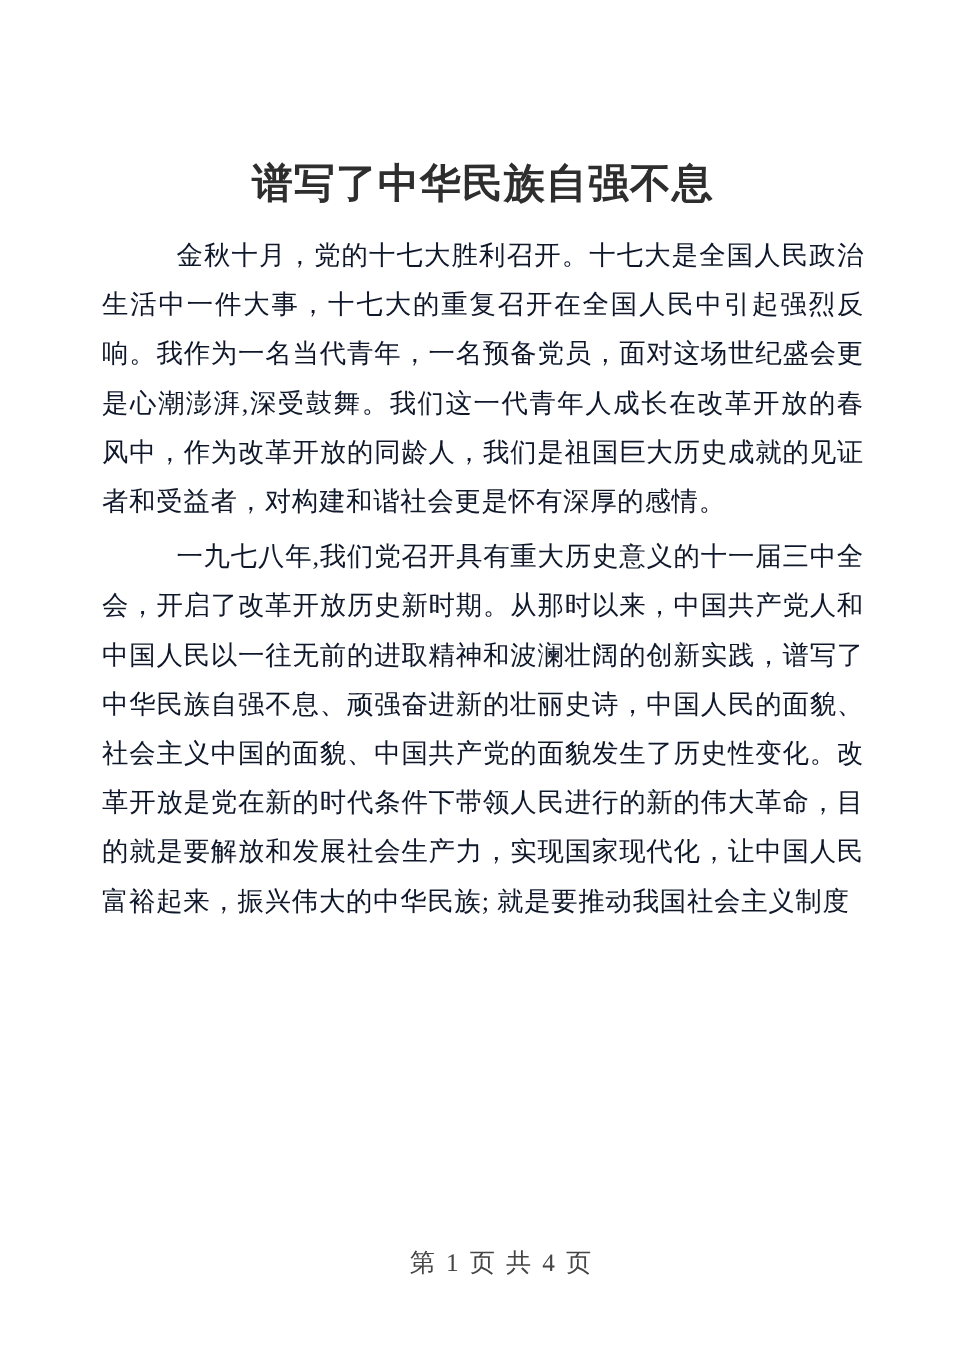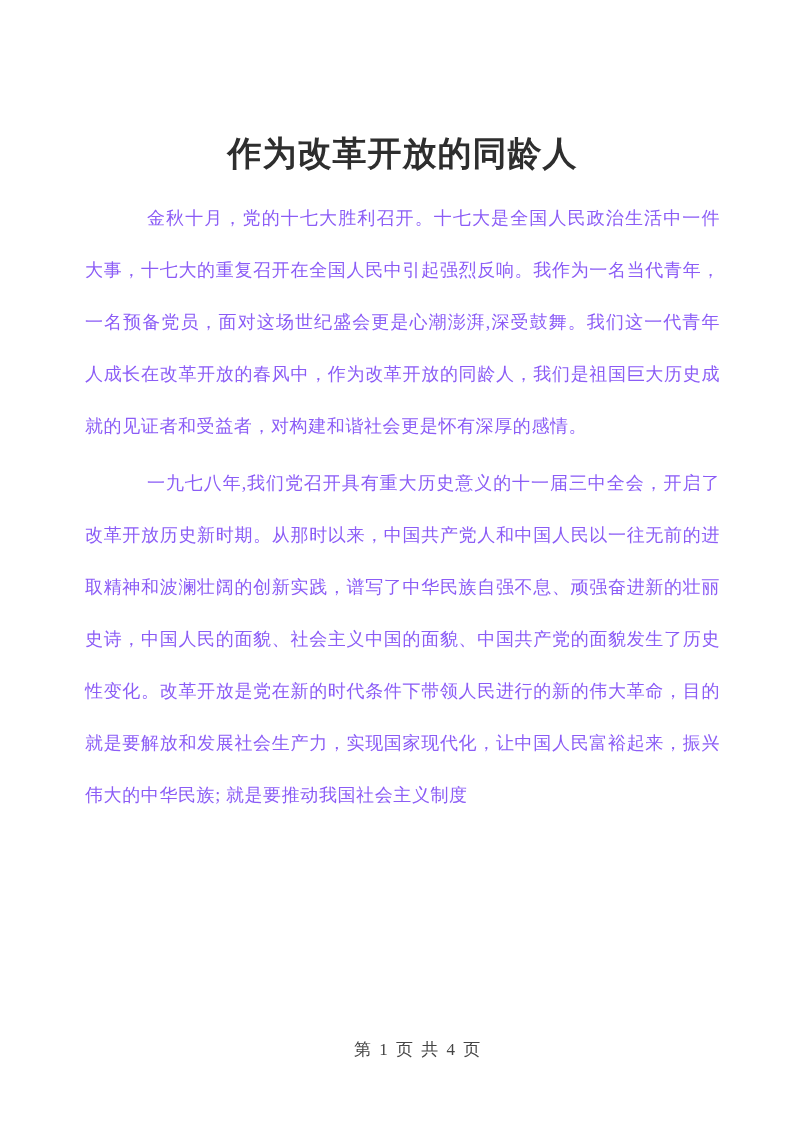--- a/index.html
+++ b/index.html
@@ -22,47 +22,47 @@
     margin: 0 0 14px 0;
     font-size: 34px;
     line-height: 48px;
     font-weight: bold;
     color: #2e2e2e;
     text-align: center;
     letter-spacing: 1px;
   }
   .doc-body p {
     margin: 0 0 5px 0;
-    font-size: 18px;
-    line-height: 52px;
+    font-size: 22px;
+    line-height: 41px;
     letter-spacing: 0.6px;
-    color: #8b5cf6;
+    color: #0f172a;
     text-align: justify;
     text-justify: inter-ideograph;
     text-indent: 62px;
     word-break: break-all;
   }
   .page-footer {
     position: absolute;
     left: 0;
     right: 0;
     top: 1038px;
     text-align: center;
     padding-left: 36px;
-    font-size: 17px;
+    font-size: 21px;
     letter-spacing: 2px;
     color: #444444;
   }
 </style>
 </head>
 <body>
 
 <div class="page">
 
-  <h1 class="doc-title">作为改革开放的同龄人</h1>
+  <h1 class="doc-title">谱写了中华民族自强不息</h1>
 
   <div class="doc-body">
     <p>金秋十月，党的十七大胜利召开。十七大是全国人民政治生活中一件大事，十七大的重复召开在全国人民中引起强烈反响。我作为一名当代青年，一名预备党员，面对这场世纪盛会更是心潮澎湃,深受鼓舞。我们这一代青年人成长在改革开放的春风中，作为改革开放的同龄人，我们是祖国巨大历史成就的见证者和受益者，对构建和谐社会更是怀有深厚的感情。</p>
     <p>一九七八年,我们党召开具有重大历史意义的十一届三中全会，开启了改革开放历史新时期。从那时以来，中国共产党人和中国人民以一往无前的进取精神和波澜壮阔的创新实践，谱写了中华民族自强不息、顽强奋进新的壮丽史诗，中国人民的面貌、社会主义中国的面貌、中国共产党的面貌发生了历史性变化。改革开放是党在新的时代条件下带领人民进行的新的伟大革命，目的就是要解放和发展社会生产力，实现国家现代化，让中国人民富裕起来，振兴伟大的中华民族; 就是要推动我国社会主义制度</p>
   </div>
 
   <div class="page-footer">第 1 页  共 4 页</div>
 
 </div>
 

